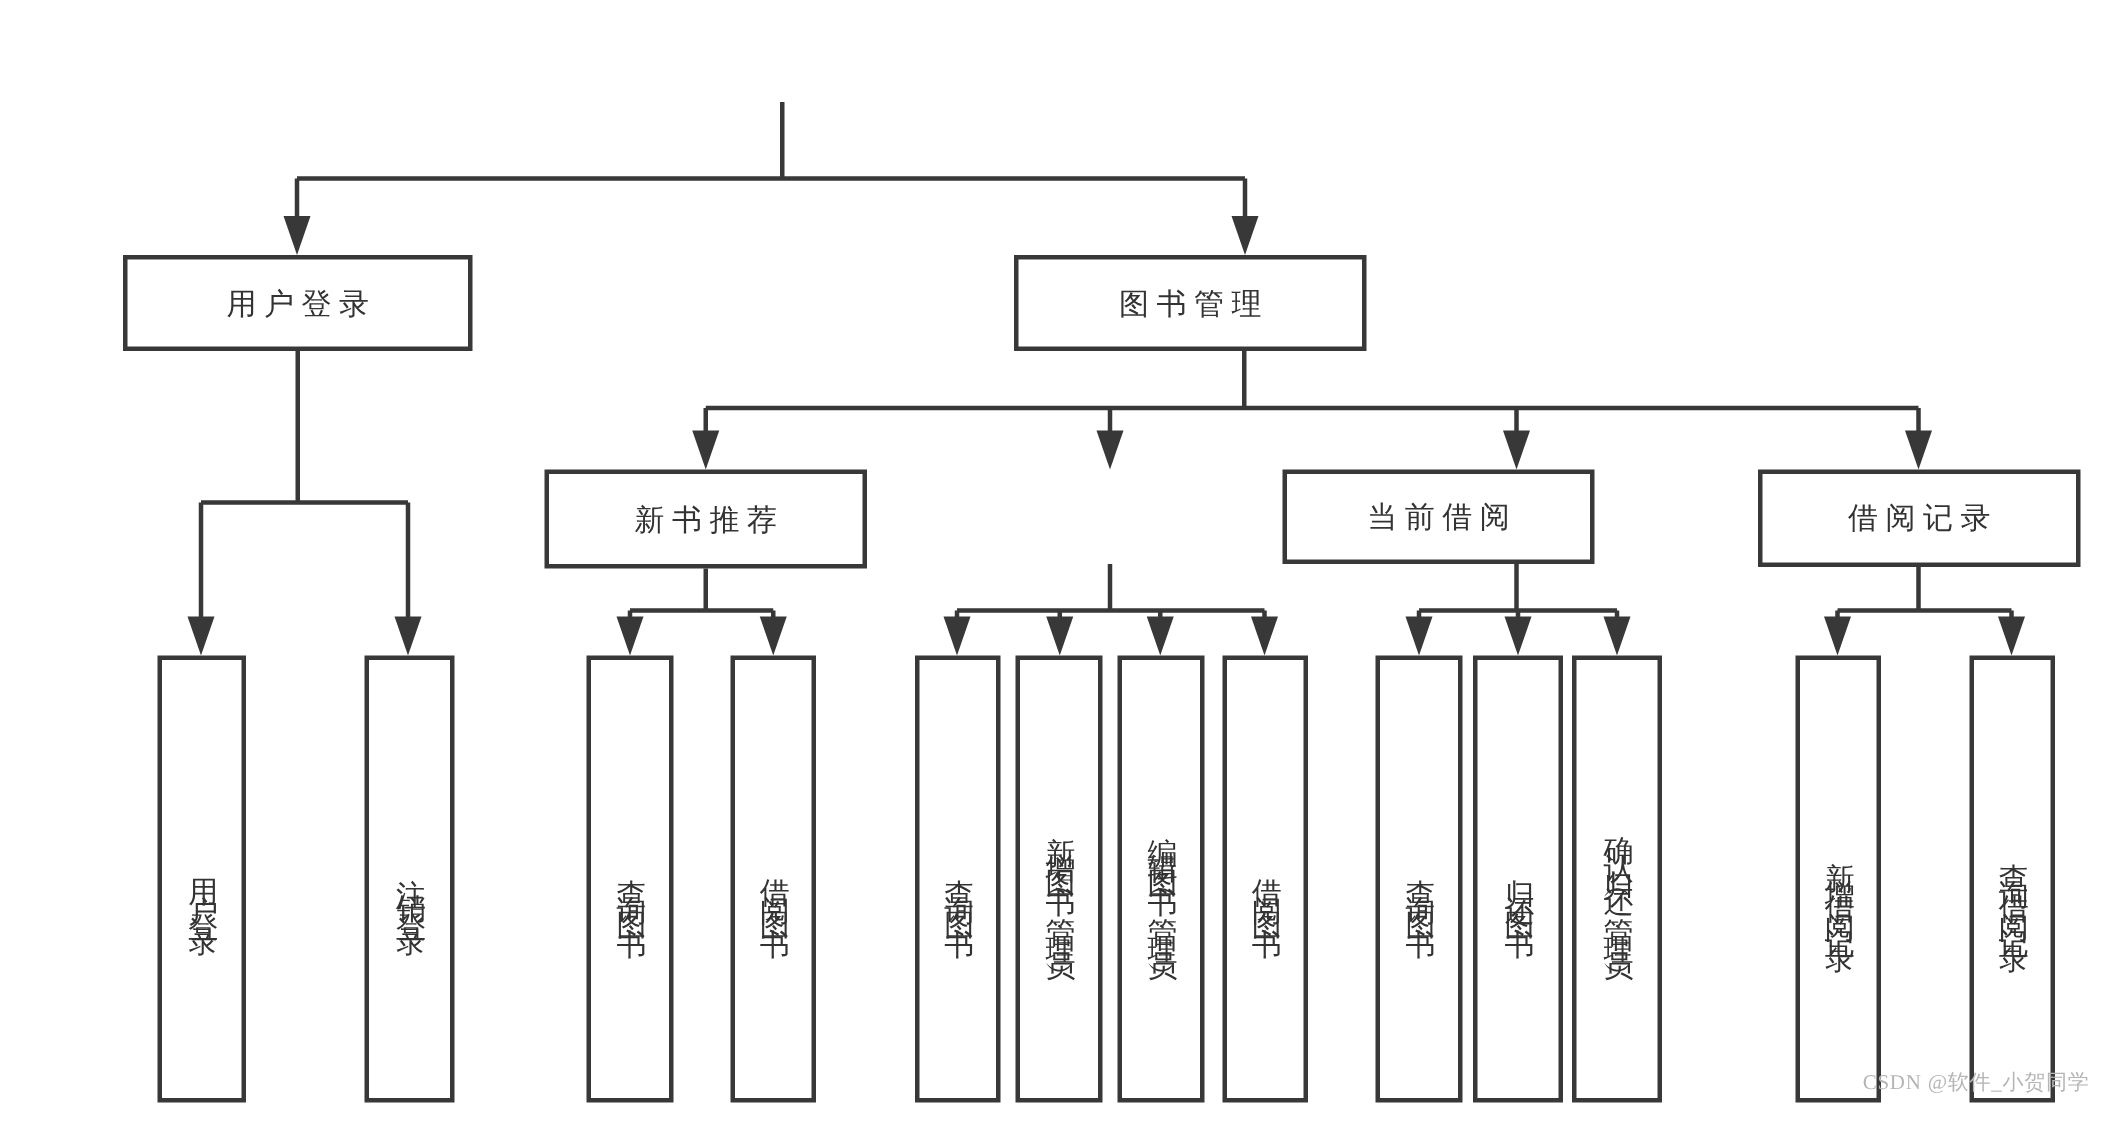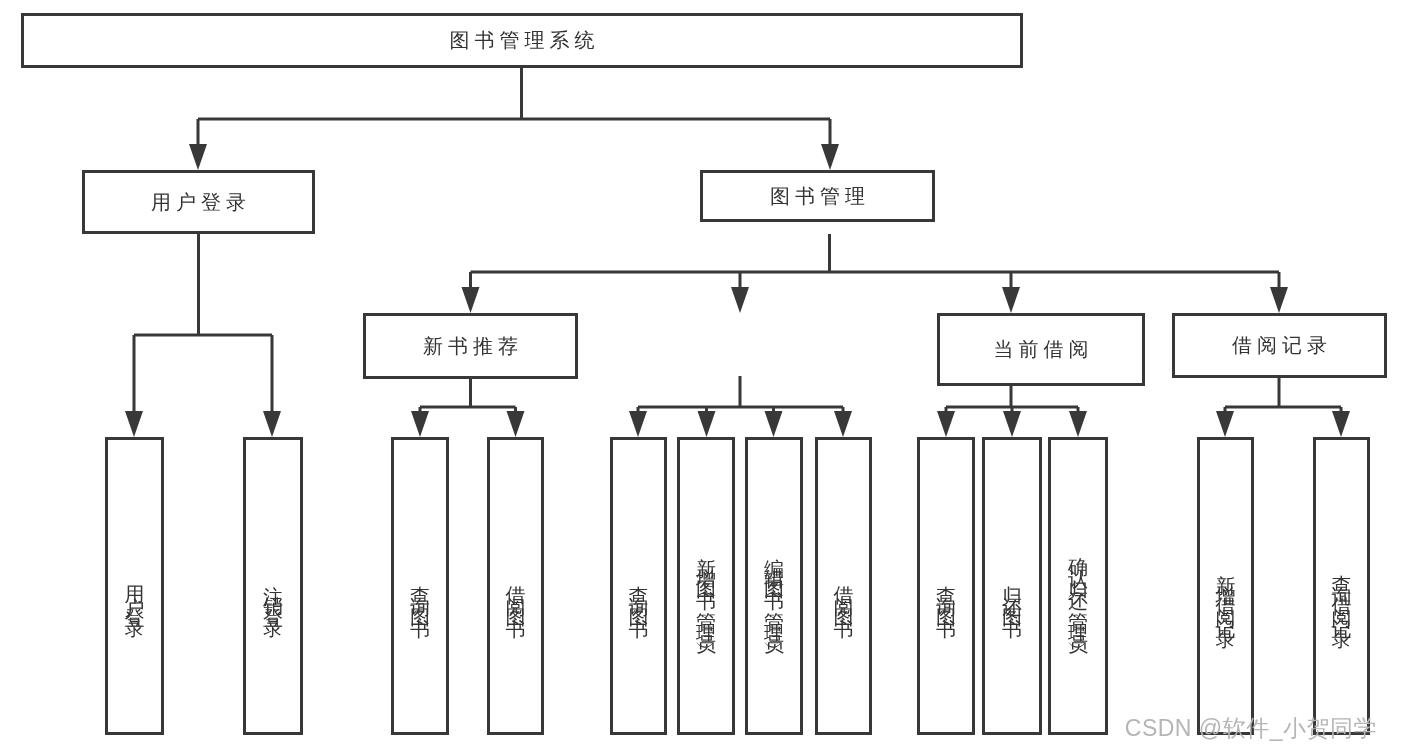--- a/index.html
+++ b/index.html
@@ -28,25 +28,26 @@
     font-size:20px;
   }
   .hl{letter-spacing:5px;margin-right:-5px;white-space:nowrap;}
   .vl{
     writing-mode:vertical-rl;
     letter-spacing:11px;margin-bottom:-11px;
     line-height:1.15;white-space:nowrap;
   }
   .watermark{
     position:absolute;
-    right:28px;top:713px;
-    font-size:23px;
+    right:12px;top:713px;
+    font-size:14px;
     color:var(--wm);
     letter-spacing:0.5px;
     white-space:nowrap;
+    font-family:Liberation Serif, serif;
   }
 </style>
 </head>
 <body>
 
 <div class="canvas">
 
   <svg class="lines" width="1405" height="747" viewBox="0 0 1405 747" aria-hidden="true">
 
     <g>
@@ -90,35 +91,32 @@
       <polygon points="1069,411 1087,411 1078,437"></polygon>
     </g>
 
     <g>
       <path d="M1279 376 V407 M1225 407 H1341 M1225 407 V414 M1341 407 V414"></path>
       <polygon points="1216,411 1234,411 1225,437"></polygon>
       <polygon points="1332,411 1350,411 1341,437"></polygon>
     </g>
   </svg>
 
-  <div class="node" style="left:21px;top:13px;width:1002px;height:55px">
-    <span class="hl">图书管理系统</span>
-  </div>
 
   <div class="node" style="left:82px;top:170px;width:233px;height:64px">
     <span class="hl">用户登录</span>
   </div>
-  <div class="node" style="left:700px;top:170px;width:235px;height:52px">
+  <div class="node" style="left:676px;top:170px;width:235px;height:64px">
     <span class="hl">图书管理</span>
   </div>
 
   <div class="node" style="left:363px;top:313px;width:215px;height:66px">
     <span class="hl">新书推荐</span>
   </div>
-  <div class="node" style="left:937px;top:313px;width:208px;height:73px">
+  <div class="node" style="left:855px;top:313px;width:208px;height:63px">
     <span class="hl">当前借阅</span>
   </div>
   <div class="node" style="left:1172px;top:313px;width:215px;height:65px">
     <span class="hl">借阅记录</span>
   </div>
 
   <div class="node" style="left:105px;top:437px;width:59px;height:298px">
     <span class="vl">用户登录</span>
   </div>
   <div class="node" style="left:243px;top:437px;width:60px;height:298px">

